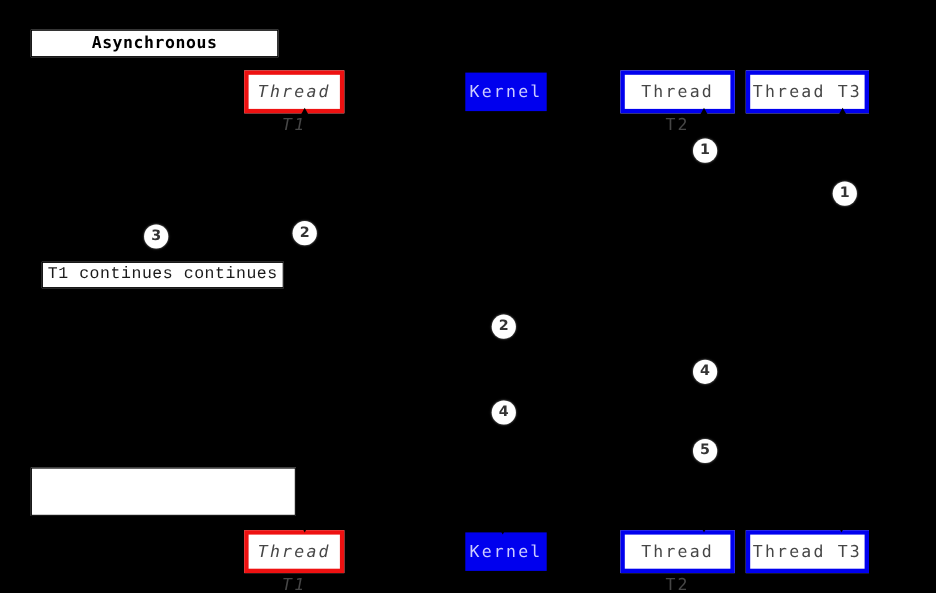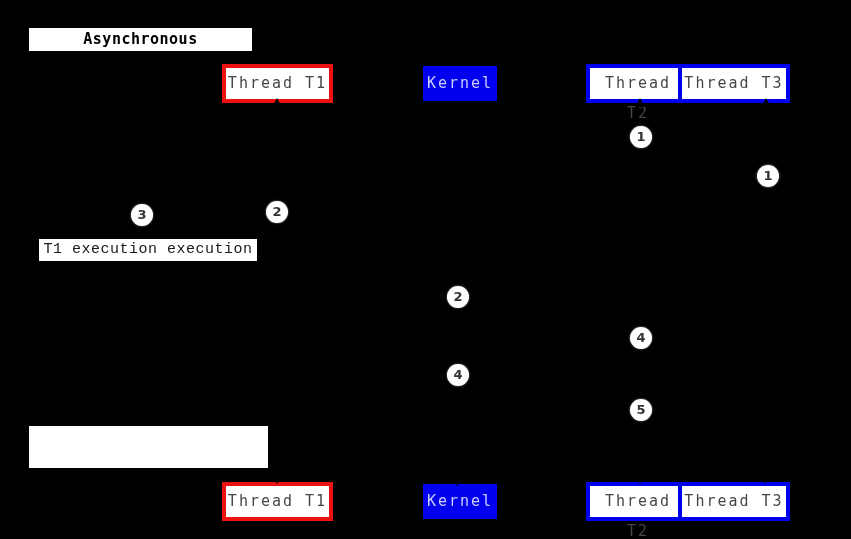--- a/index.html
+++ b/index.html
@@ -17,23 +17,23 @@
   .actor {
     position:absolute; background:#fff; color:#464646;
     font-size:15px; letter-spacing:2px; text-align:center; z-index:1;
     font-family:"DejaVu Sans Mono", monospace;
   }
   .actor.outlined { border:4px solid; line-height:30px; height:39px; }
   .actor.red  { border-color:#ee1111; }
   .actor.blue { border-color:#0000ee; }
   .actor.filled { background:#0000ee; color:#ccccff; height:35px; line-height:35px; }
 
-  .t1c  { left:222px; width:111px; }
+  .t1c  { left:222px; width:91px;font-style:italic; }
   .kerc { left:423px; width:74px;text-align:center; }
-  .t2c  { left:586px; width:104px; }
+  .t2c  { left:564px; width:104px; }
   .t3c  { left:678px; width:112px; }
   .row-top .actor-thread { top:64px; }
   .row-top .actor-kernel { top:66px; }
   .row-bottom .actor-thread { top:482px; }
   .row-bottom .actor-kernel { top:484px; }
 
   .note {
     position:absolute; background:#fff; border:1px solid #000; color:#1a1a1a;
     font-family:"Liberation Mono", monospace; z-index:1;
   }
@@ -71,21 +71,21 @@
     <div class="actor actor-thread outlined blue t3c">Thread T3</div>
   </div>
 
   <div class="row-bottom">
     <div class="actor actor-thread outlined red t1c">Thread T1</div>
     <div class="actor actor-kernel filled kerc">Kernel</div>
     <div class="actor actor-thread outlined blue t2c">Thread T2</div>
     <div class="actor actor-thread outlined blue t3c">Thread T3</div>
   </div>
 
-  <div class="note note-t1">T1 execution execution</div>
+  <div class="note note-t1">T1 continues continues</div>
   <div class="note note-blank"></div>
 
   <div class="arrow-up" style="left:272px; top:98px;"></div>
   <div class="arrow-up" style="left:635px; top:98px;"></div>
   <div class="arrow-up" style="left:761px; top:98px;"></div>
   <div class="arrow-down" style="left:272px; top:475px;"></div>
   <div class="arrow-down" style="left:452px; top:477px;"></div>
   <div class="arrow-down" style="left:635px; top:475px;"></div>
   <div class="arrow-down" style="left:760px; top:475px;"></div>
 

